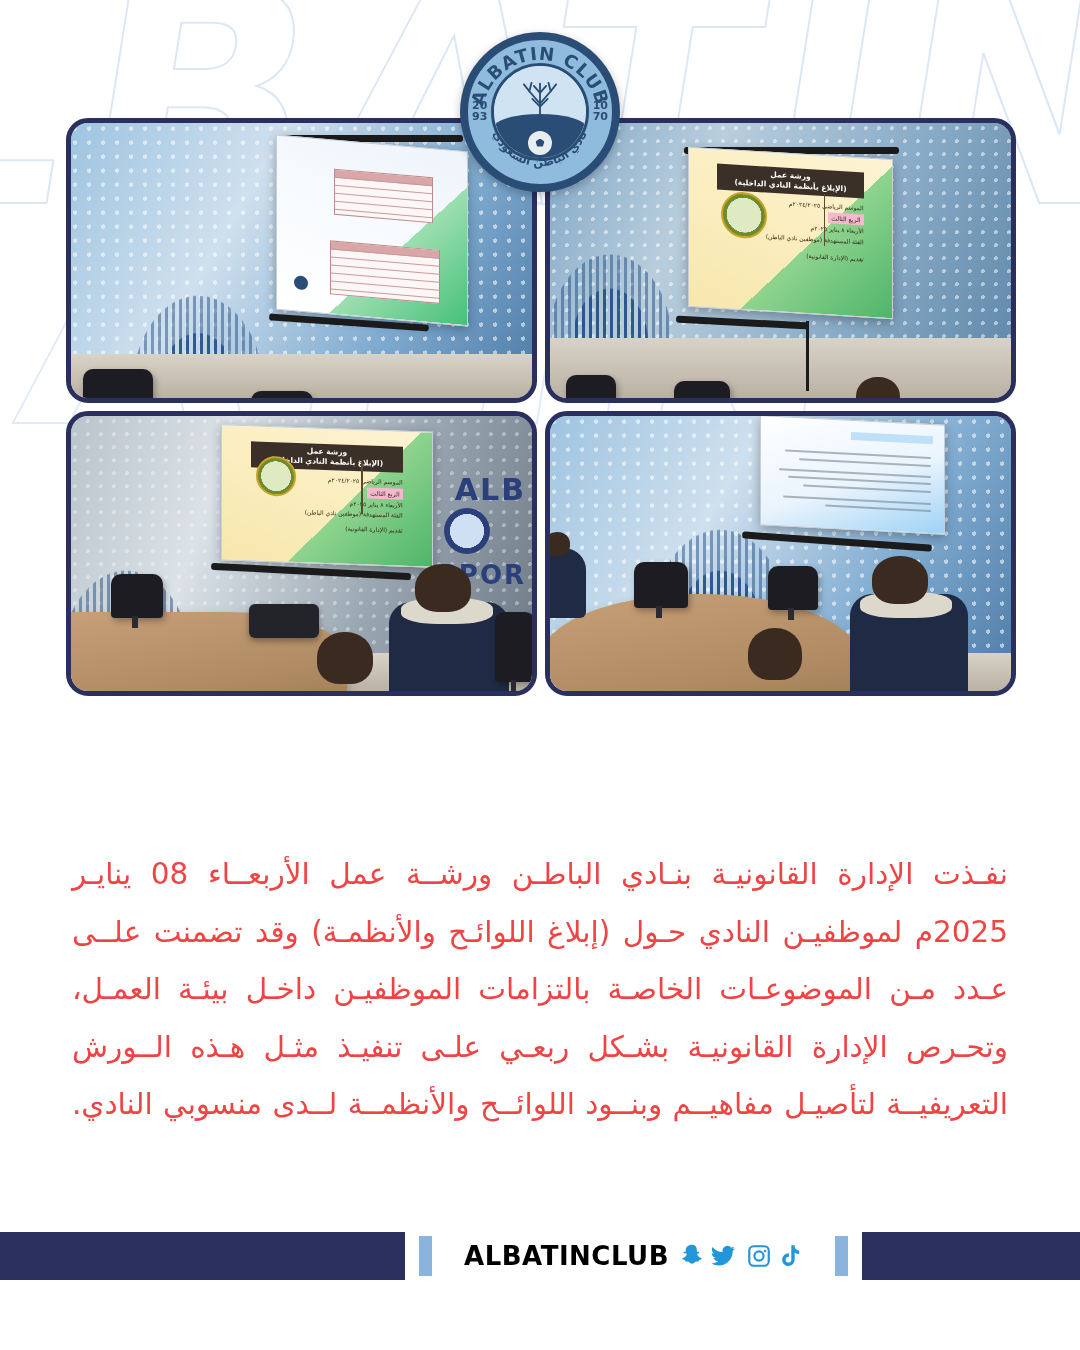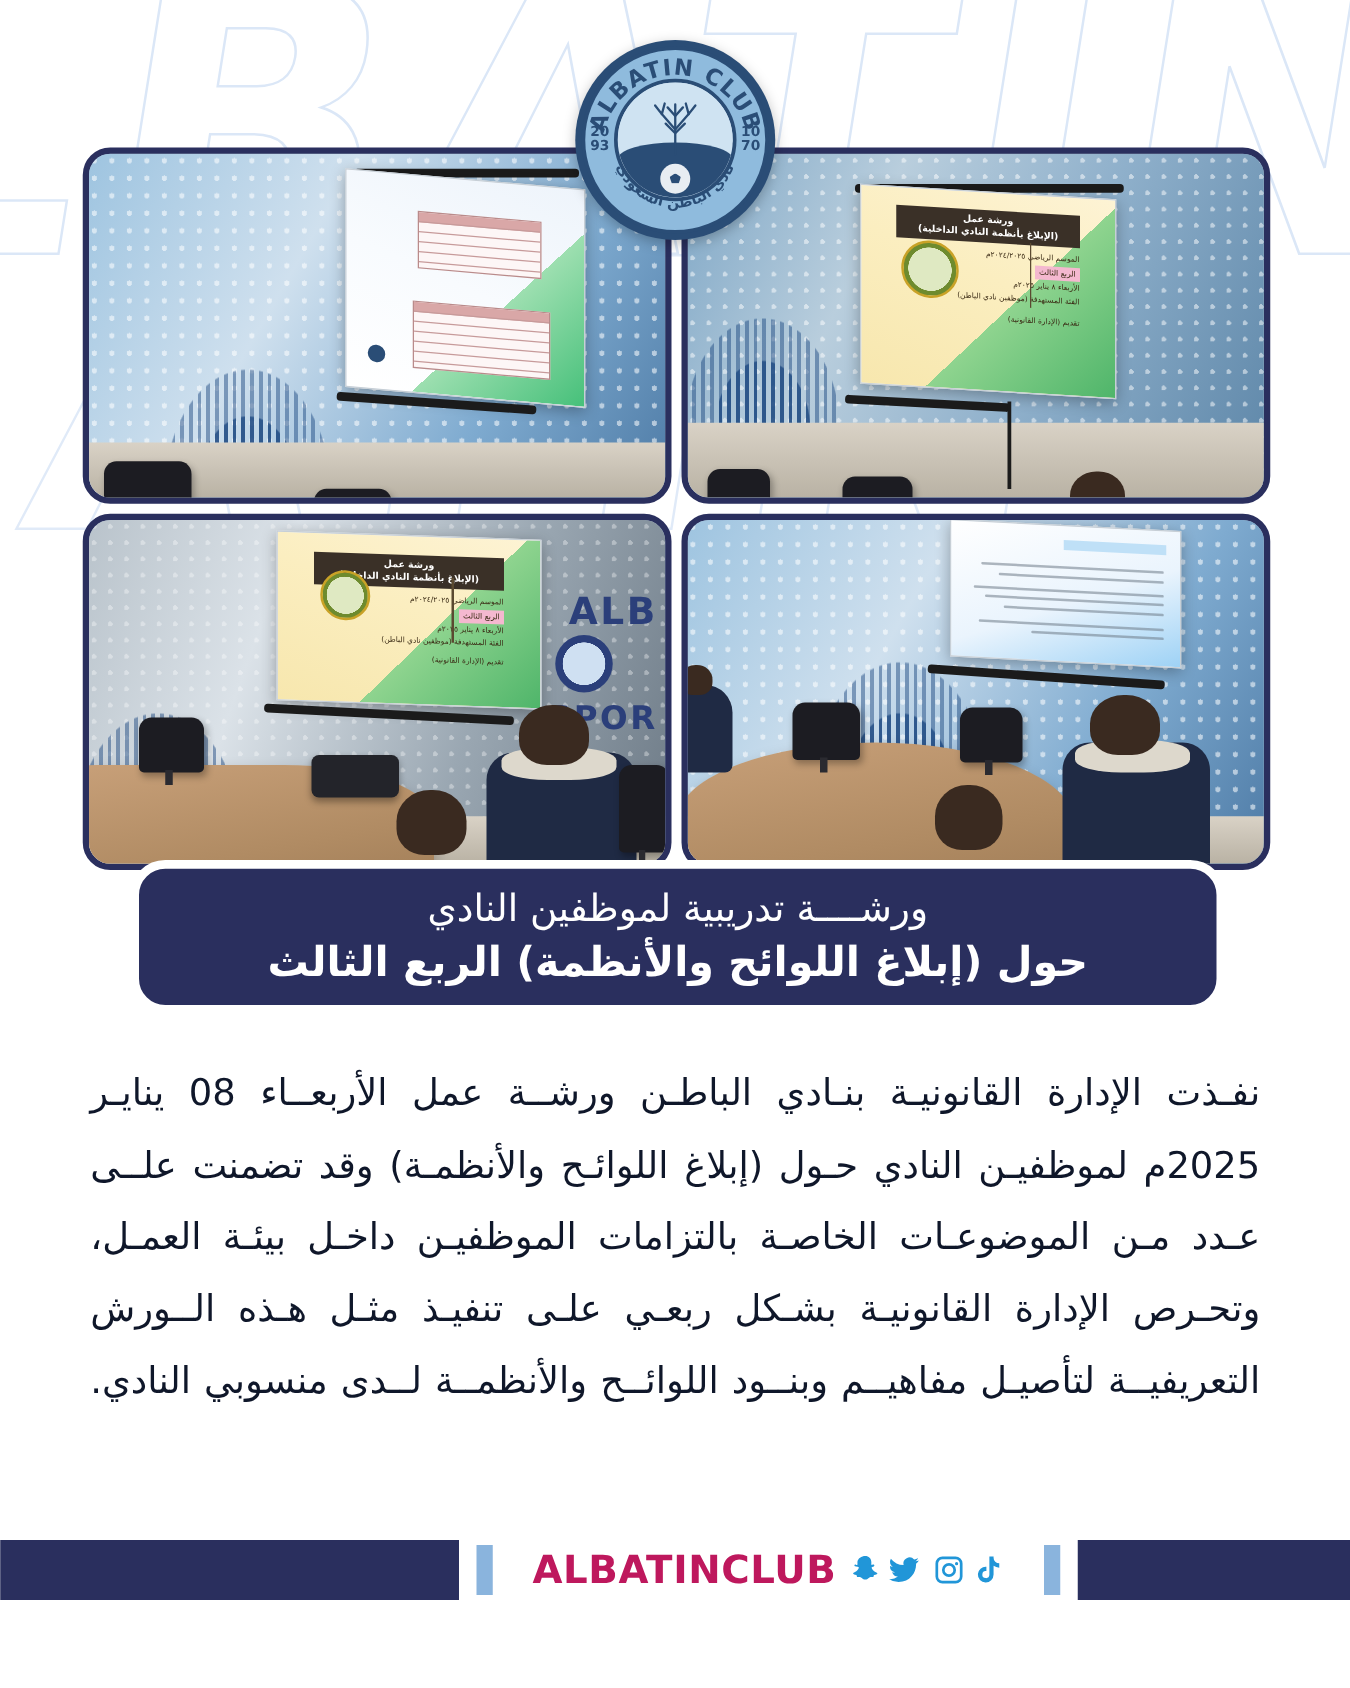--- a/index.html
+++ b/index.html
@@ -299,21 +299,21 @@
 
   
   .body-text {
     position: absolute;
     left: 72px;
     right: 72px;
     top: 846px;
     direction: rtl;
     text-align: justify;
     text-align-last: justify;
-    color: #0f172a;
+    color: #ef4444;
     font-size: 29.5px;
     line-height: 1.95;
     font-weight: 400;
     word-spacing: 1px;
   }
 
   
   .footer {
     position: absolute;
     left: 0; right: 0;
@@ -338,24 +338,24 @@
     flex: 0 0 auto;
     display: flex;
     align-items: center;
     gap: 10px;
     padding: 0 18px;
     color: #2196d8;
     direction: ltr;
   }
   .handle {
     font-family: "DejaVu Sans", "Liberation Sans", sans-serif;
-    font-size: 31px;
+    font-size: 26px;
     font-weight: 700;
     letter-spacing: .5px;
-    color: #be185d;
+    color: #000000;
   }
   .sicon { width: 26px; height: 26px; display:inline-block; fill:#2196d8; }
   .sgroup { display:flex; align-items:center; gap:5px; }
 </style>
 </head>
 <body>
 
 <div class="poster">
 
   <div class="watermark">ALBATIN</div>
@@ -586,24 +586,20 @@
           <path d="M30 58 L30 30"></path>
           <path d="M30 32 L16 16 M30 32 L44 16 M30 36 L20 26 M30 36 L40 26"></path>
           <path d="M16 16 L9 7 M16 16 L19 5 M44 16 L51 7 M44 16 L41 5 M30 30 L30 6"></path>
           <path d="M30 18 L22 9 M30 18 L38 9"></path>
         </g>
       </svg>
       <div class="logo-ball"></div>
     </div>
   </div>
 
-  <div class="title-banner">
-    <div class="title-line1">ورشــــة تدريبية لموظفين النادي</div>
-    <div class="title-line2">حول (إبلاغ اللوائح والأنظمة) الربع الثالث</div>
-  </div>
 
   <p class="body-text">نفـذت الإدارة القانونيـة بنـادي الباطـن ورشــة عمل الأربعــاء 08 ينايـر 2025م لموظفيـن النادي حـول (إبلاغ اللوائـح والأنظمـة) وقد تضمنت علــى عـدد مـن الموضوعـات الخاصـة بالتزامات الموظفيـن داخـل بيئـة العمـل، وتحـرص الإدارة القانونيـة بشـكل ربعـي علـى تنفيـذ مثـل هـذه الــورش التعريفيــة لتأصيـل مفاهيــم وبنــود اللوائــح والأنظمــة لــدى منسوبي النادي.</p>
 
   <div class="footer">
     <div class="foot-block left"></div>
     <div class="foot-tick"></div>
 
     <div class="foot-center">
       <span class="handle">ALBATINCLUB</span>
 

